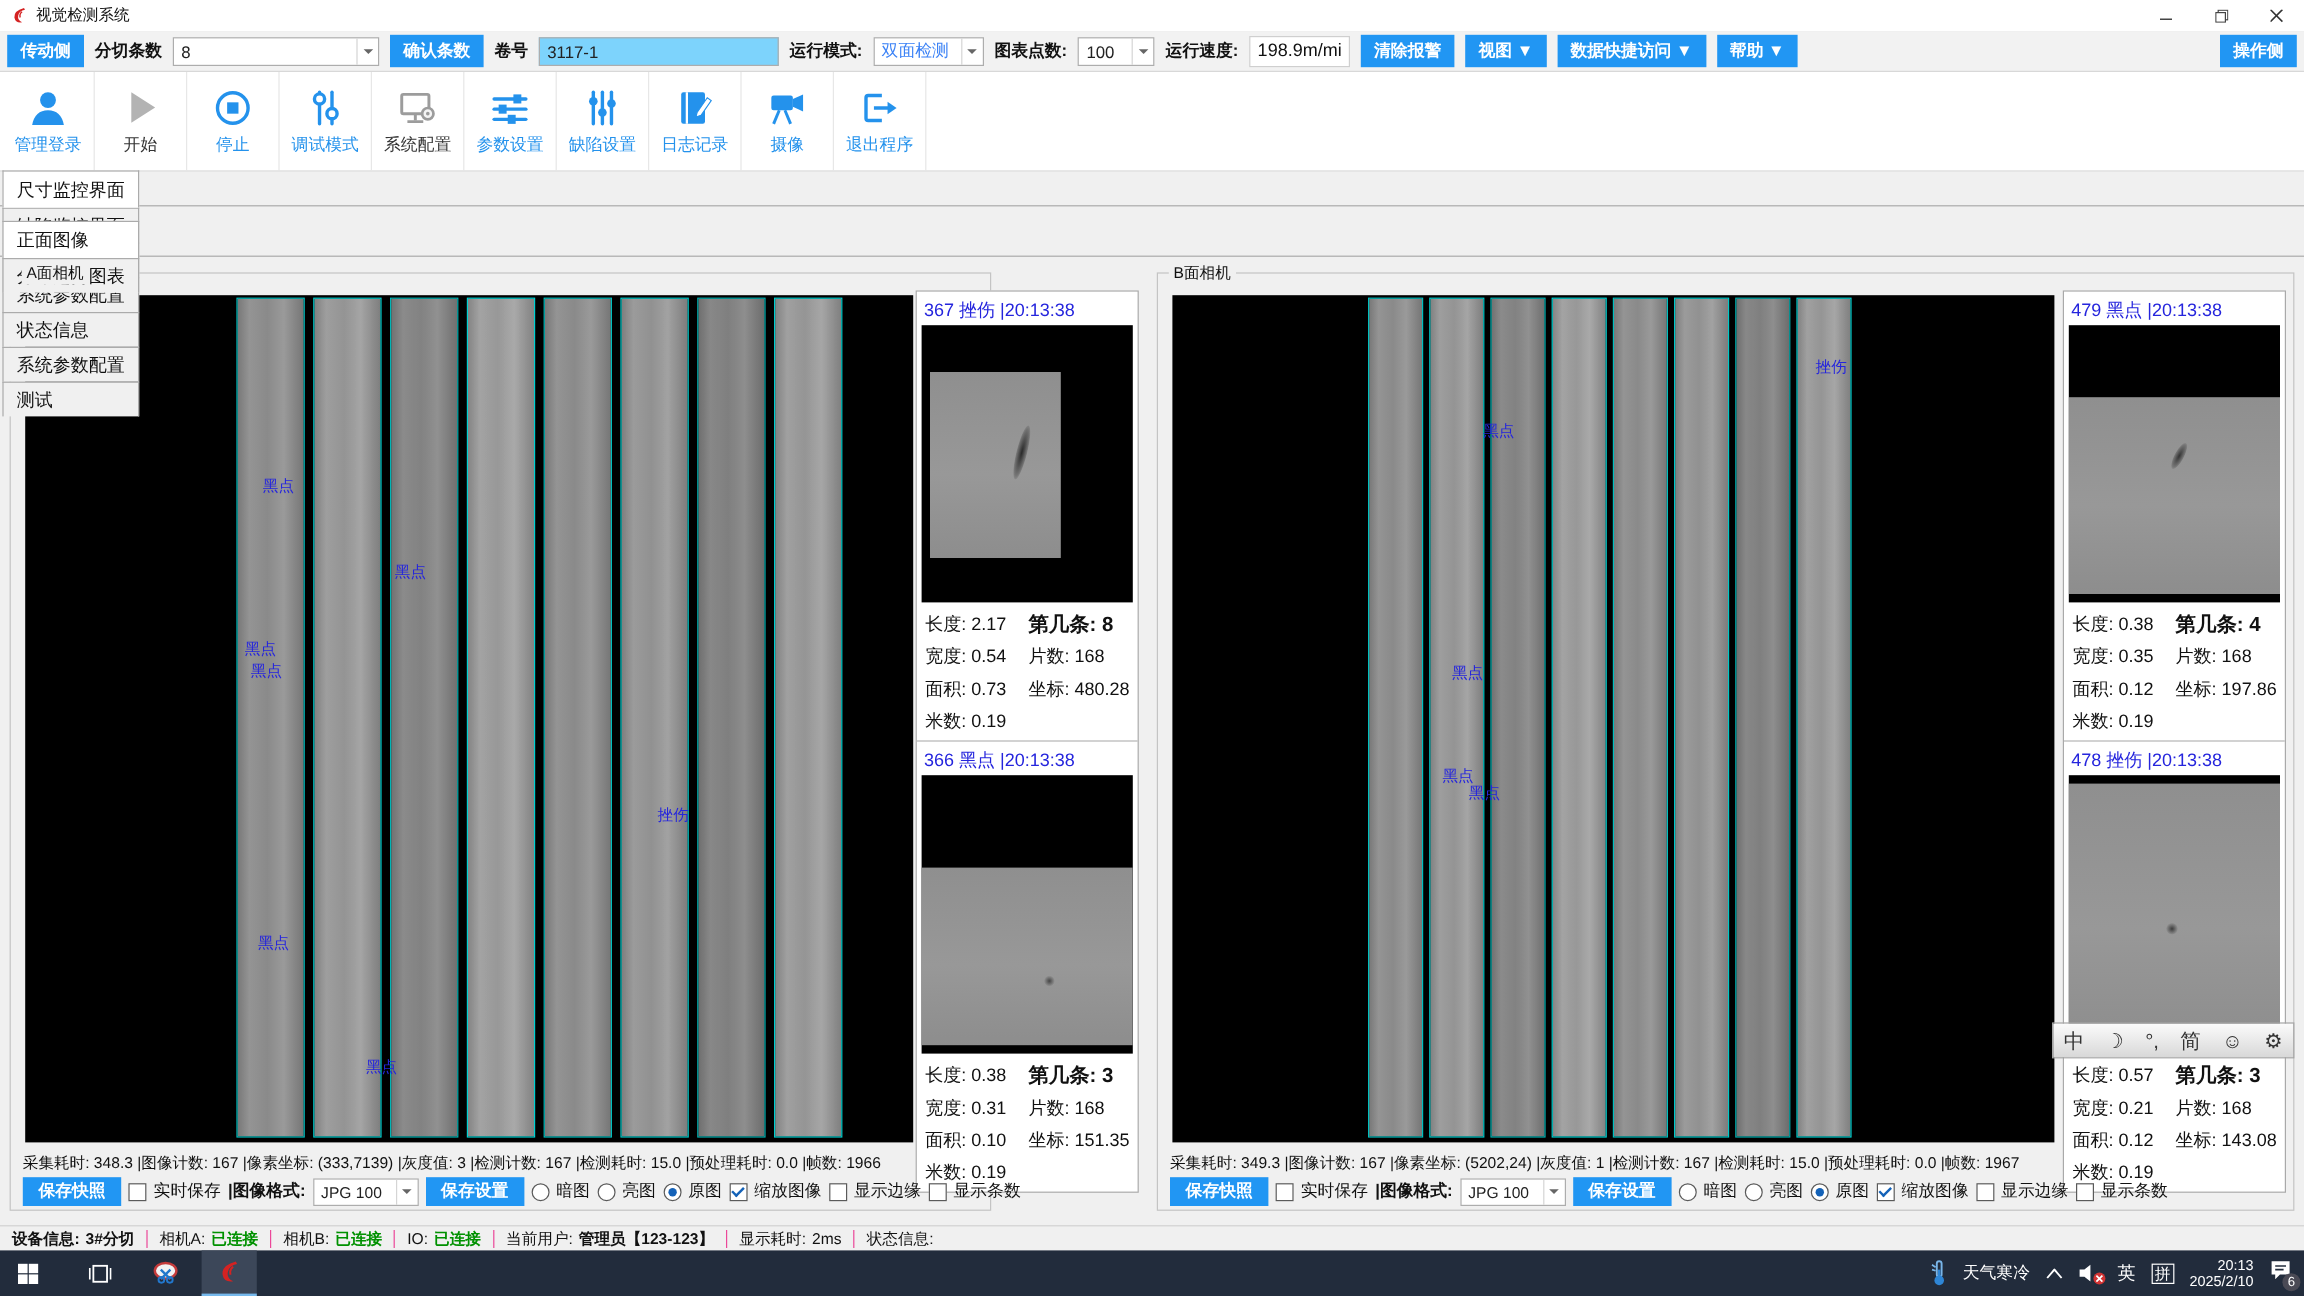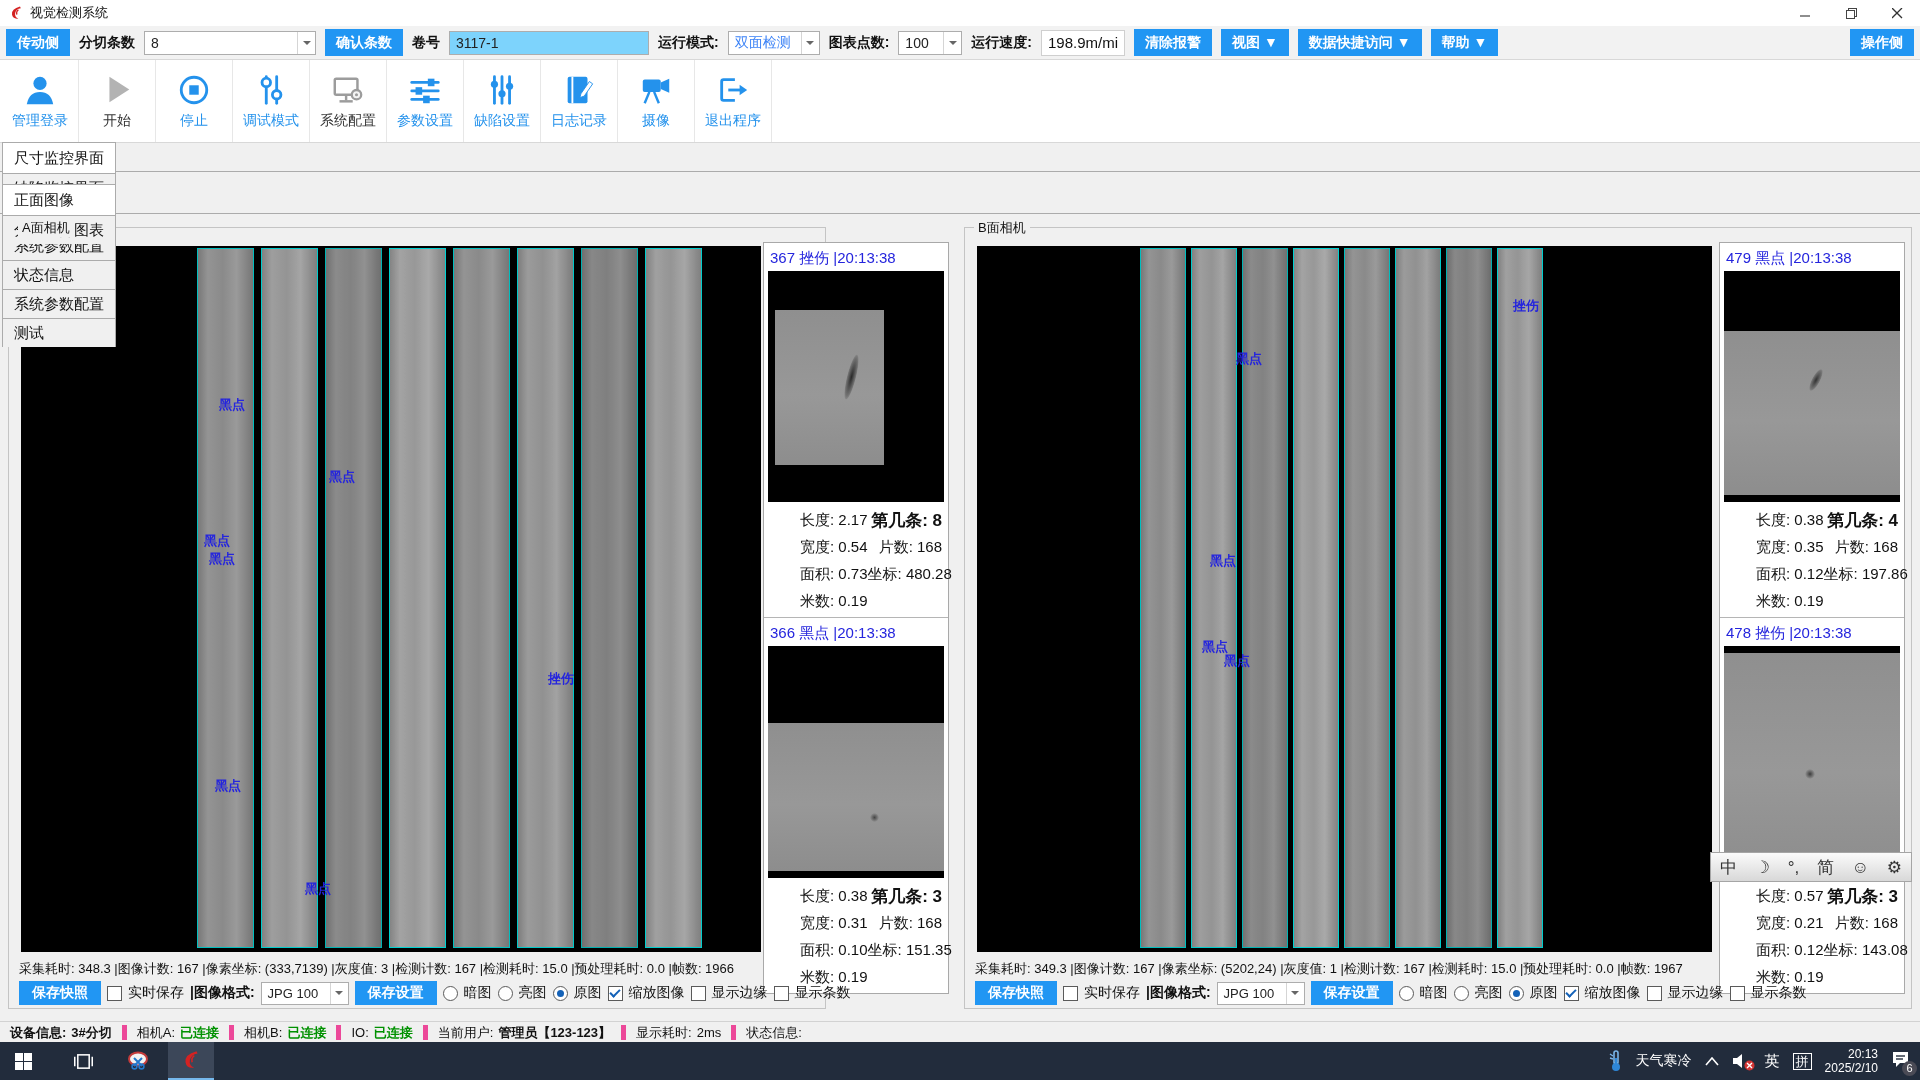--- a/index.html
+++ b/index.html
@@ -34,40 +34,40 @@
   
   .tabline{position:absolute;left:0;width:1920px;border-top:1px solid #ababab;}
   .tabbar{position:absolute;left:2px;display:flex;z-index:2;flex-direction:column;}
   .tab{height:29px;padding:0 11px;display:flex;align-items:center;font-size:15px;color:#111;background:#f0f0f0;border:1px solid #ababab;border-bottom:none;margin-right:-1px;cursor:pointer;box-sizing:border-box;}
   .tab.active{background:#fff;height:31px;position:relative;z-index:3;}
 
   
   .groupbox{position:absolute;border:1px solid #c4c4c4;background:#f0f0f0;box-sizing:border-box;}
   .gb-title{position:absolute;top:-9px;left:9px;background:#f0f0f0;padding:0 4px;font-size:13px;color:#111;z-index:2;}
 
-  .strip-image{position:absolute;left:12px;top:18px;height:706px;background:#000;overflow:hidden;font-weight:bold;}
+  .strip-image{position:absolute;left:12px;top:18px;height:706px;background:#000;overflow:hidden;}
   .strip{position:absolute;box-sizing:border-box;border:1px solid #00bfbf;background:linear-gradient(90deg,#787878,#949494 18%,#8a8a8a 45%,#9a9a9a 70%,#767676);}
   .defect-label{position:absolute;font-size:13px;color:#2525dd;white-space:nowrap;z-index:3;}
 
   .defect-panel{position:absolute;left:754px;top:14px;width:186px;height:752px;background:#fff;border:1px solid #a9a9a9;box-sizing:border-box;display:flex;flex-direction:column;}
   .defect-card{height:375px;box-sizing:border-box;border-bottom:1px solid #b5b5b5;padding:2px 4px;display:flex;flex-direction:column;}
   .defect-card:last-child{border-bottom:none;}
   .card-header{color:#2525dd;font-size:15px;padding:4px 2px 3px 2px;white-space:nowrap;}
   .thumb{height:233px;background:#000;position:relative;overflow:hidden;}
   .thumb .gray{position:absolute;background:linear-gradient(180deg,#8f8f8f,#989898 55%,#8d8d8d);}
   .thumb .spot{position:absolute;border-radius:50%;}
   .t-a1 .gray{left:4%;top:17%;width:62%;height:67%;}
   .t-a1 .spot{left:45%;top:36%;width:9px;height:46px;transform:rotate(14deg);background:radial-gradient(ellipse,rgba(35,35,35,.95),rgba(70,70,70,.45) 60%,transparent 78%);}
   .t-a2 .gray{left:0;top:33%;width:100%;height:64%;}
   .t-a2 .spot{left:58%;top:72%;width:9px;height:9px;background:radial-gradient(circle,rgba(55,55,55,.85),transparent 72%);}
   .t-b1 .gray{left:0;top:26%;width:100%;height:71%;}
   .t-b1 .spot{left:50%;top:42%;width:8px;height:24px;transform:rotate(28deg);background:radial-gradient(ellipse,rgba(40,40,40,.9),rgba(70,70,70,.4) 60%,transparent 78%);}
   .t-b2 .gray{left:0;top:3%;width:100%;height:94%;}
   .t-b2 .spot{left:46%;top:53%;width:10px;height:10px;background:radial-gradient(circle,rgba(50,50,50,.9),transparent 72%);}
-  .card-stats{padding:5px 2px 0 3px;margin-left:29px;}
+  .card-stats{padding:5px 2px 0 3px;}
   .srow{display:flex;align-items:center;height:27px;font-size:15px;color:#111;}
   .scell-l{width:86px;white-space:nowrap;}
   .scell-r{flex:1;white-space:nowrap;}
   .strip-no{font-weight:bold;font-size:17px;}
 
   .status-line{position:absolute;left:10px;top:732px;font-size:13px;color:#111;white-space:nowrap;}
   .controls-row{position:absolute;left:10px;top:752px;height:26px;display:flex;align-items:center;gap:6px;white-space:nowrap;}
   .btn-blue.sm{height:24px;font-size:14px;padding:0 13px;}
   .clabel{font-size:14px;color:#111;}
   .clabel.bold{font-weight:bold;}
@@ -76,21 +76,21 @@
   .rb{width:15px;height:15px;background:#fff;border:1px solid #5a5a5a;border-radius:50%;box-sizing:border-box;display:inline-flex;align-items:center;justify-content:center;cursor:pointer;}
   .rb.checked::after{content:"";width:7px;height:7px;border-radius:50%;background:#1462b8;}
   .selectbox.sm{height:23px;font-size:13px;}
 
   
   .ime-bar{position:absolute;left:1710px;top:852px;width:202px;height:30px;background:linear-gradient(180deg,#fbfbfb,#d8d8d8);border:1px solid #a5a5a5;box-sizing:border-box;display:flex;align-items:center;justify-content:space-around;z-index:60;}
   .ime-item{font-size:17px;color:#333;cursor:pointer;line-height:1;}
 
   
   .statusbar{position:absolute;top:1021px;left:0;width:1920px;height:21px;background:#f0f0f0;border-top:1px solid #d2d2d2;display:flex;align-items:center;font-size:13px;color:#111;}
-  .seg{padding:0 10px;height:15px;display:flex;align-items:center;gap:5px;border-right:5px solid #ec4899;white-space:nowrap;}
+  .seg{padding:0 10px;height:15px;display:flex;align-items:center;gap:5px;border-right:1px solid #ec4899;white-space:nowrap;}
   .seg .green{color:#009100;font-weight:bold;}
   .seg .bold{font-weight:bold;}
 
   
   .taskbar{position:absolute;top:1042px;left:0;width:1920px;height:38px;background:#222c3c;display:flex;align-items:stretch;color:#fff;}
   .tb-btn{width:46px;display:flex;align-items:center;justify-content:center;cursor:pointer;}
   .tb-btn.active-app{background:#3c4759;border-bottom:2px solid #76b9ed;box-sizing:border-box;}
   .tray{margin-left:auto;display:flex;align-items:center;gap:13px;padding-right:10px;}
   .tray-text{font-size:14px;color:#fff;cursor:pointer;}
   .ime-en{font-size:15px;}

